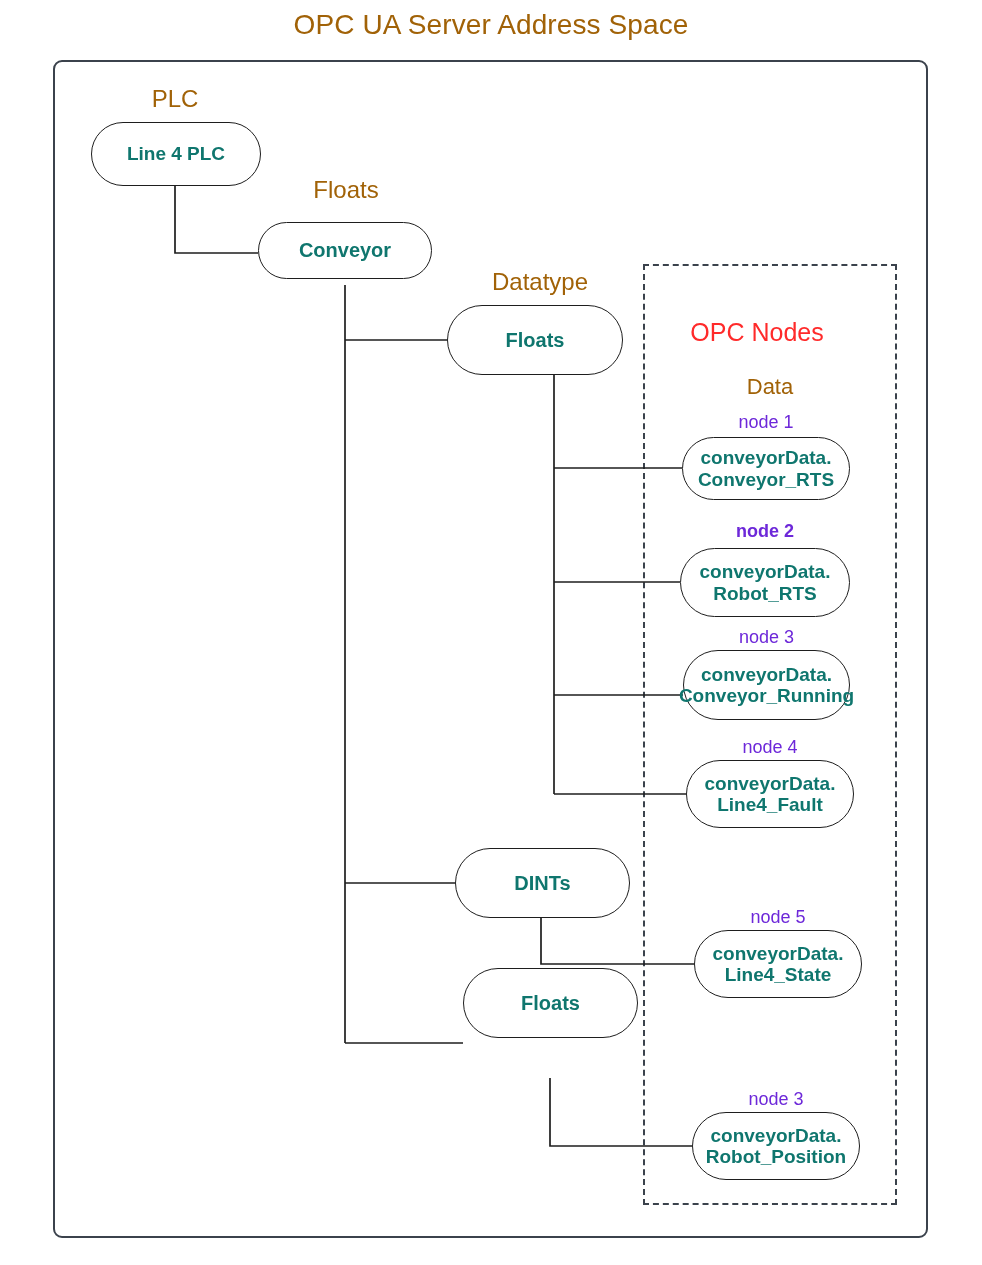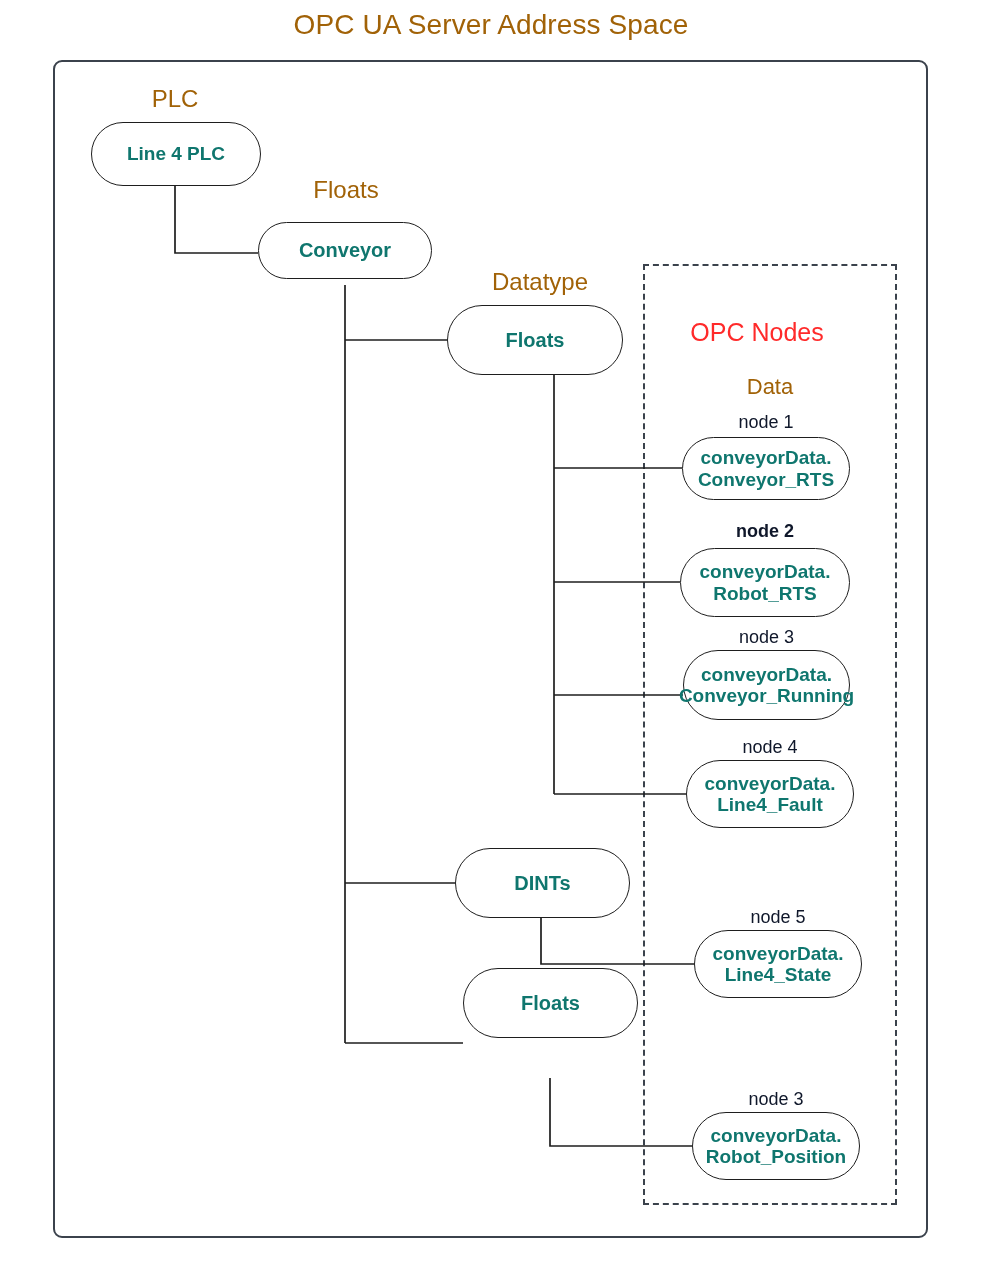--- a/index.html
+++ b/index.html
@@ -90,21 +90,21 @@
     position: absolute;
     font-size: 24px;
     color: #a16207;
     white-space: nowrap;
     text-align: center;
     z-index: 4;
   }
   .small-label {
     position: absolute;
     font-size: 18px;
-    color: #0f172a;
+    color: #6d28d9;
     white-space: nowrap;
     text-align: center;
     z-index: 5;
   }
   .opc-nodes-label {
     position: absolute;
     font-size: 25px;
     white-space: nowrap;
     text-align: center;
     z-index: 5;

